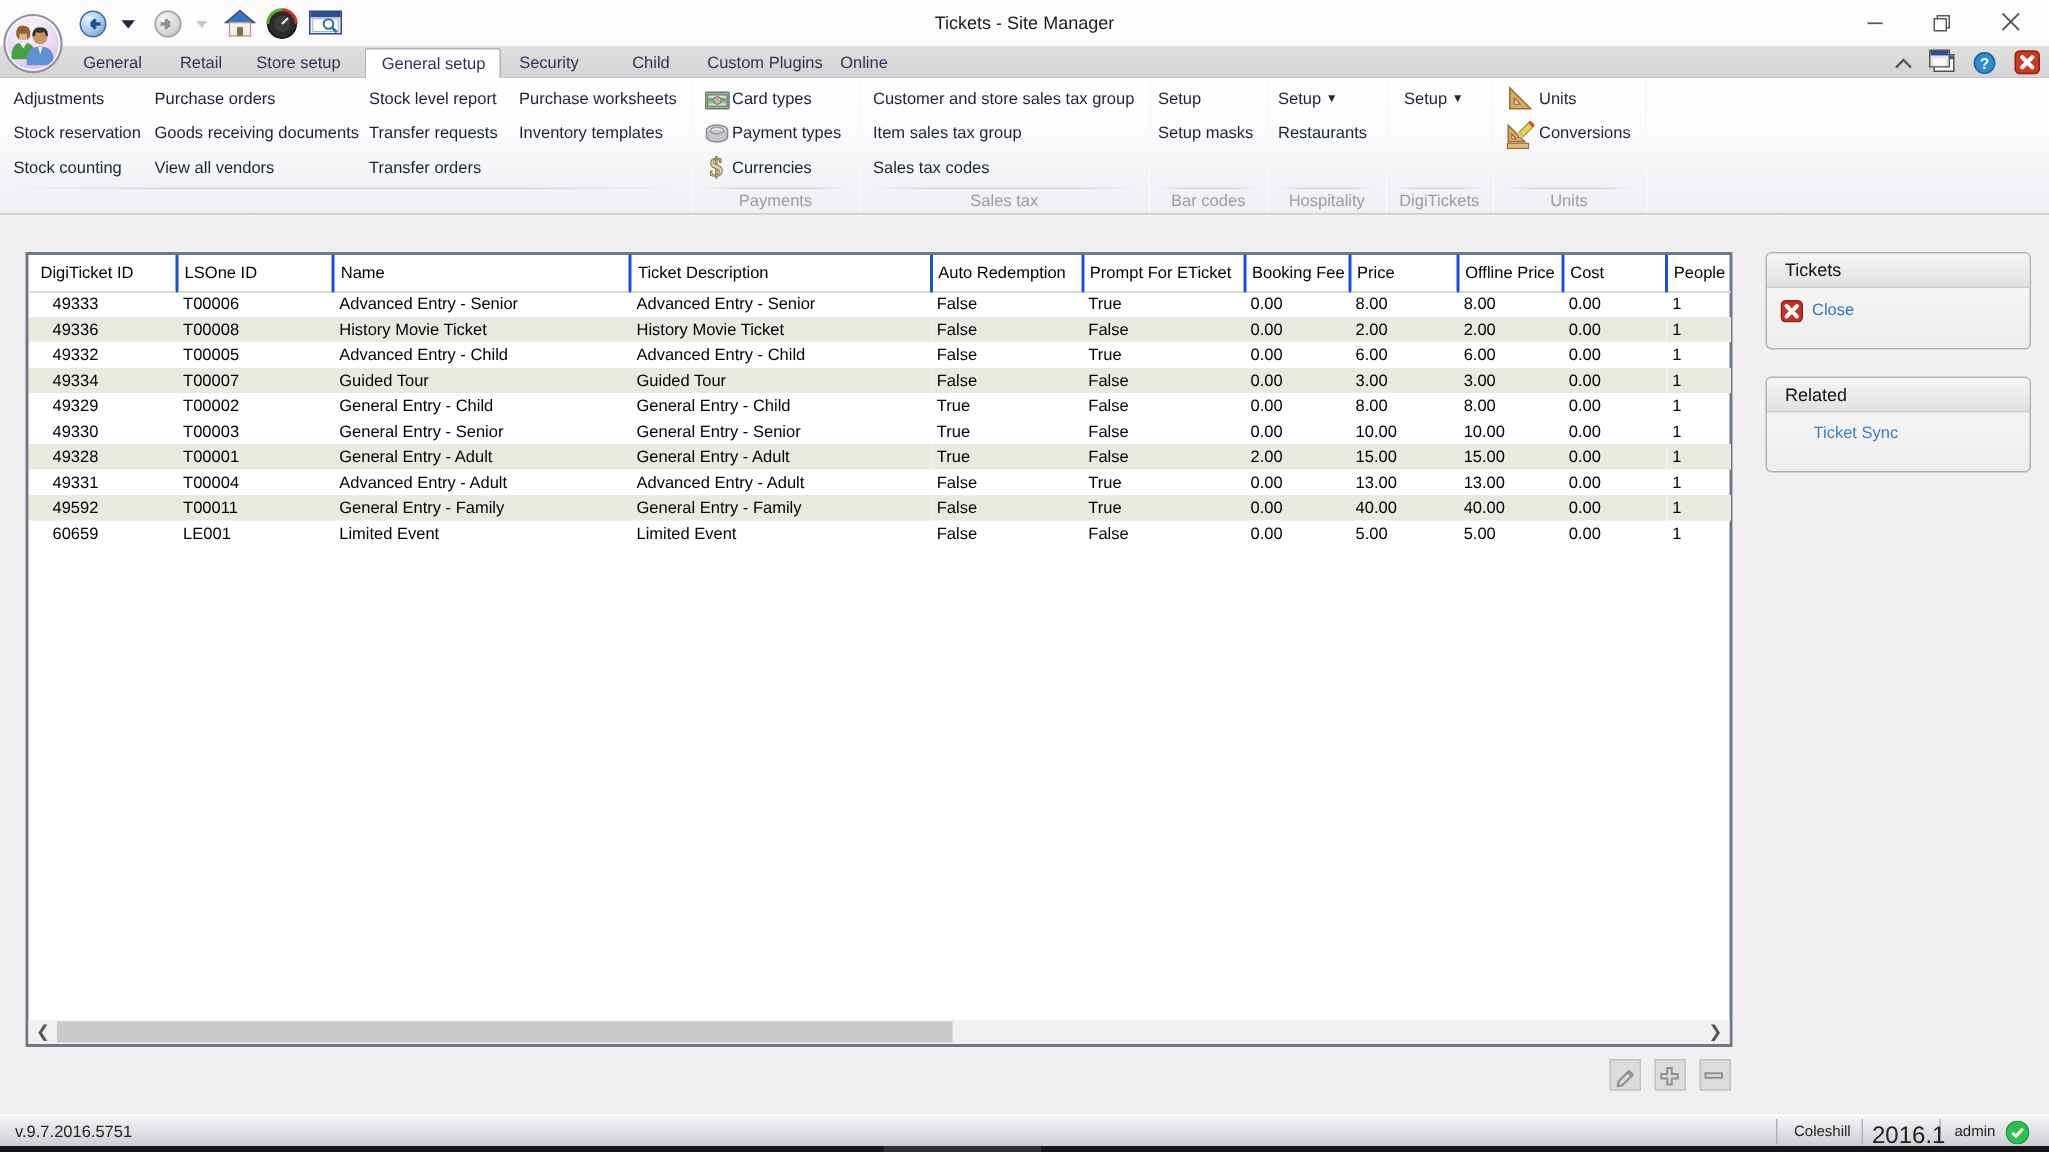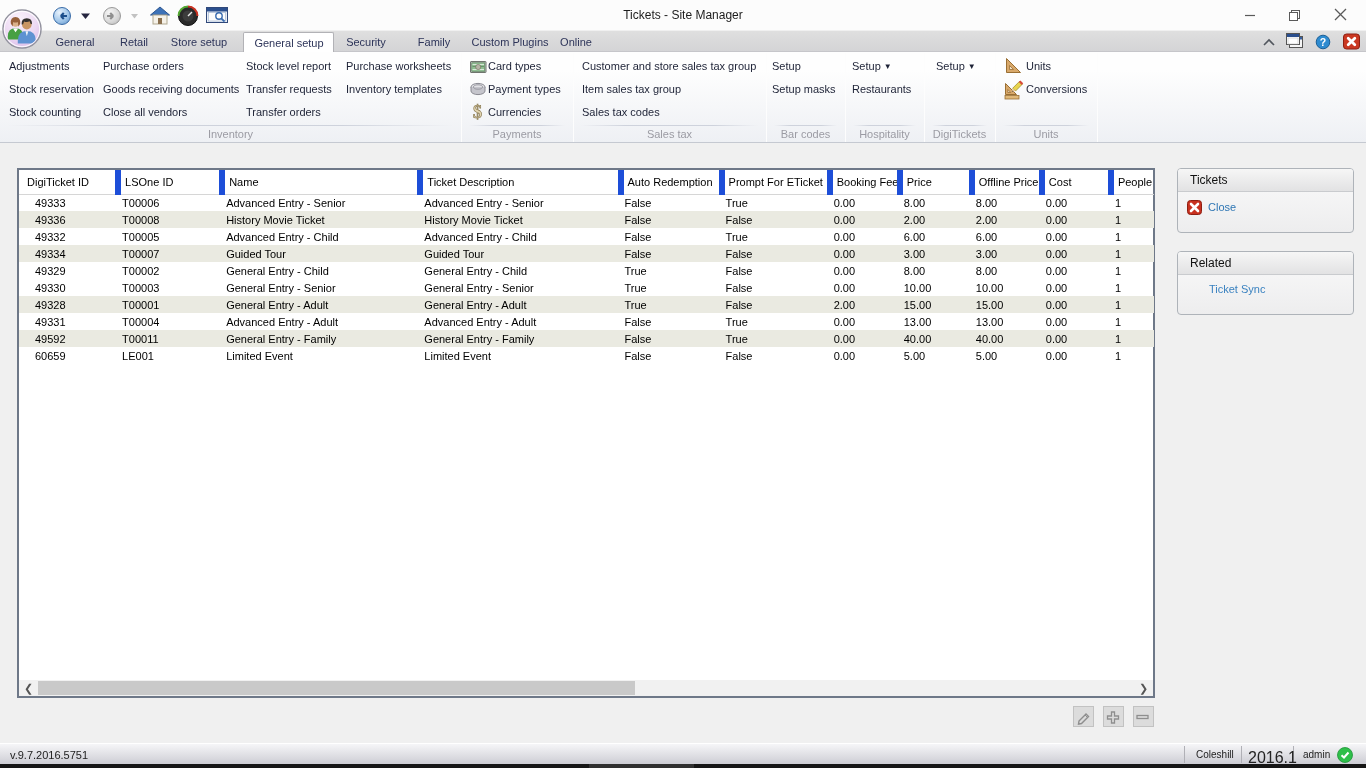--- a/index.html
+++ b/index.html
@@ -1,21 +1,21 @@
 <!DOCTYPE html>
 <html><head><meta charset="utf-8"><style>
 *{margin:0;padding:0;box-sizing:border-box}
 html,body{width:1366px;height:768px;overflow:hidden;font-family:"Liberation Sans",sans-serif;background:#f0f0f0}
 .abs{position:absolute}
 .tab{position:absolute;top:32px;height:20px;line-height:20px;font-size:11px;color:#2d3459;transform:translateX(-50%);white-space:nowrap}
 .ritem{position:absolute;height:23px;line-height:23px;font-size:11px;color:#1d2236;white-space:nowrap}
 .glabel{position:absolute;top:127px;height:15px;line-height:15px;font-size:11px;color:#9b9ba3;text-align:center}
 .gline{position:absolute;top:125px;height:1px;background:linear-gradient(90deg,rgba(215,218,226,0),#ced2dc 25%,#ced2dc 75%,rgba(215,218,226,0))}
 .gdiv{position:absolute;top:53px;height:89px;width:1px;background:#d7dade;border-right:1px solid #fdfdfd}
-#ghead th{height:24px;font-weight:normal;text-align:left;padding:0 0 0 4px;border-right:6px solid #1d4ed8;border-bottom:1px solid #d6d6d6;overflow:hidden;white-space:nowrap}
+#ghead th{height:24px;font-weight:normal;text-align:left;padding:0 0 0 4px;border-right:2px solid #1d4ed8;border-bottom:1px solid #d6d6d6;overflow:hidden;white-space:nowrap}
 #ghead th:first-child{padding-left:8px}
 #ghead th:last-child{border-right:none}
 #gbody td{height:17px;padding:0 0 0 4px;overflow:hidden;white-space:nowrap}
 #gbody td:first-child{padding-left:16px}
 #gbody tr.alt{background:#eaeae1}
 </style></head><body>
 <div class="abs" style="left:0;top:0;width:1366px;height:768px;background:#f0f0f0">
 
 <div class="abs" style="left:0;top:0;width:1366px;height:30px;background:#fcfcfc"></div>
 <div class="abs" style="left:0;top:8px;width:1366px;height:15px;font-size:12px;color:#1c1c1c;text-align:center">Tickets - Site Manager</div>
@@ -70,21 +70,21 @@
 </svg>
 
 <div class="abs" style="left:0;top:31px;width:1366px;height:21px;background:linear-gradient(#dfdfdf,#d4d4d6);border-bottom:1px solid #c6c6ca"></div>
 
 <div class="abs" style="left:243px;top:32px;width:91px;height:21px;background:#ffffff;border:1px solid #b2b2b6;border-bottom:none;border-radius:2px 2px 0 0"></div>
 <div class="tab" style="left:75px">General</div>
 <div class="tab" style="left:134px">Retail</div>
 <div class="tab" style="left:199px">Store setup</div>
 <div class="tab" style="left:289px;top:33px">General setup</div>
 <div class="tab" style="left:366px">Security</div>
-<div class="tab" style="left:434px">Family</div>
+<div class="tab" style="left:434px">Child</div>
 <div class="tab" style="left:510px">Custom Plugins</div>
 <div class="tab" style="left:576px">Online</div>
 
 <svg class="abs" style="left:1256px;top:32px" width="110" height="22" viewBox="0 0 110 22">
   <path d="M8 13 l5 -5 l5 5" fill="none" stroke="#51565e" stroke-width="1.6"></path>
   <g transform="translate(30,1)">
     <rect x="3.5" y="3.5" width="13" height="11" fill="#f5f5f5" stroke="#555"></rect>
     <rect x="4" y="4" width="12" height="2.5" fill="#3860a0"></rect>
     <rect x="0.5" y="0.5" width="13" height="11" fill="#ffffff" stroke="#555"></rect>
     <rect x="1" y="1" width="12" height="3" fill="#2b4f8e"></rect>
@@ -137,34 +137,33 @@
 <div class="gline" style="left:1003px;width:86px"></div>
 
 <div class="gdiv" style="left:461px"></div>
 <div class="gdiv" style="left:573px"></div>
 <div class="gdiv" style="left:766px"></div>
 <div class="gdiv" style="left:845px"></div>
 <div class="gdiv" style="left:924px"></div>
 <div class="gdiv" style="left:995px"></div>
 <div class="gdiv" style="left:1097px"></div>
 
-<div class="glabel" style="left:0;width:461px">Inventory</div>
 <div class="glabel" style="left:461px;width:112px">Payments</div>
 <div class="glabel" style="left:573px;width:193px">Sales tax</div>
 <div class="glabel" style="left:766px;width:79px">Bar codes</div>
 <div class="glabel" style="left:845px;width:79px">Hospitality</div>
 <div class="glabel" style="left:924px;width:71px">DigiTickets</div>
 <div class="glabel" style="left:995px;width:102px">Units</div>
 
 <div class="ritem" style="left:9px;top:55px">Adjustments</div>
 <div class="ritem" style="left:9px;top:78px">Stock reservation</div>
 <div class="ritem" style="left:9px;top:101px">Stock counting</div>
 <div class="ritem" style="left:103px;top:55px">Purchase orders</div>
 <div class="ritem" style="left:103px;top:78px">Goods receiving documents</div>
-<div class="ritem" style="left:103px;top:101px">Close all vendors</div>
+<div class="ritem" style="left:103px;top:101px">View all vendors</div>
 <div class="ritem" style="left:246px;top:55px">Stock level report</div>
 <div class="ritem" style="left:246px;top:78px">Transfer requests</div>
 <div class="ritem" style="left:246px;top:101px">Transfer orders</div>
 <div class="ritem" style="left:346px;top:55px">Purchase worksheets</div>
 <div class="ritem" style="left:346px;top:78px">Inventory templates</div>
 
 <svg class="abs" style="left:469px;top:58px" width="18" height="64" viewBox="0 0 18 64">
   <g transform="translate(1,1)">
     <rect x="0.5" y="2.5" width="15.5" height="11" rx="0.5" fill="#c8ccc8" stroke="#70756e"></rect>
     <rect x="1.8" y="3.8" width="13" height="8.5" fill="#8fbf92" stroke="#567a58" stroke-width="0.6"></rect>

